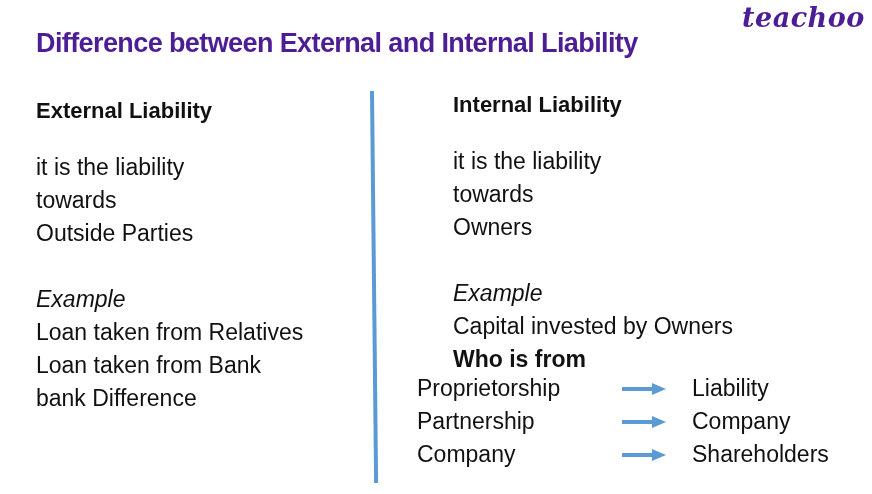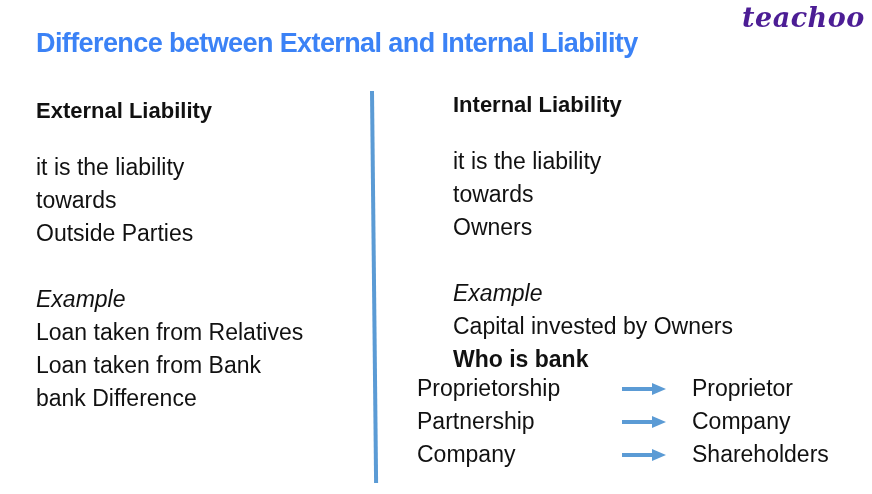--- a/index.html
+++ b/index.html
@@ -2,21 +2,21 @@
 <html><head>
   <meta charset="utf-8">
   <style>
     html, body { margin: 0; padding: 0; }
     body {
       width: 872px; height: 494px; background: #ffffff; position: relative; overflow: hidden;
       font-family: "Liberation Sans", "DejaVu Sans", sans-serif; color: #111111;
     }
     .title {
       position: absolute; left: 36px; top: 28px; margin: 0;
-      font-size: 27px; font-weight: bold; color: #3b82f6; letter-spacing: -0.6px;
+      font-size: 27px; font-weight: bold; color: #4c1d95; letter-spacing: -0.6px;
       white-space: nowrap;
     }
     .logo {
       position: absolute; left: 742px; top: 2px;
       font-family: "DejaVu Serif", serif; font-style: italic; font-weight: bold;
       font-size: 27px; color: #4c1d95; letter-spacing: 0.5px;
     }
     .divider {
       position: absolute; left: 370px; top: 91px; width: 4px; height: 392px;
       background: #5b9bd5; transform: rotate(-0.6deg); transform-origin: top left;
@@ -58,31 +58,31 @@
 </div>
 
 <div class="col right-col">
   <span class="line heading">Internal Liability</span>
   <span class="line">it is the liability</span>
   <span class="line">towards</span>
   <span class="line">Owners</span>
   <span class="gap"></span>
   <span class="line em">Example</span>
   <span class="line">Capital invested by Owners</span>
-  <span class="line bold">Who is bank</span>
+  <span class="line bold">Who is from</span>
 </div>
 
 <div class="mapping">
   <div class="map-row">
     <span class="from">Proprietorship</span>
     <svg class="arrow" viewBox="0 0 44 12">
         <rect x="0" y="4" width="32" height="4" fill="#5b9bd5"></rect>
         <polygon points="30,0 44,6 30,12" fill="#5b9bd5"></polygon>
       </svg>
-    <span class="to">Proprietor</span>
+    <span class="to">Liability</span>
   </div>
   <div class="map-row">
     <span class="from">Partnership</span>
     <svg class="arrow" viewBox="0 0 44 12">
         <rect x="0" y="4" width="32" height="4" fill="#5b9bd5"></rect>
         <polygon points="30,0 44,6 30,12" fill="#5b9bd5"></polygon>
       </svg>
     <span class="to">Company</span>
   </div>
   <div class="map-row">

